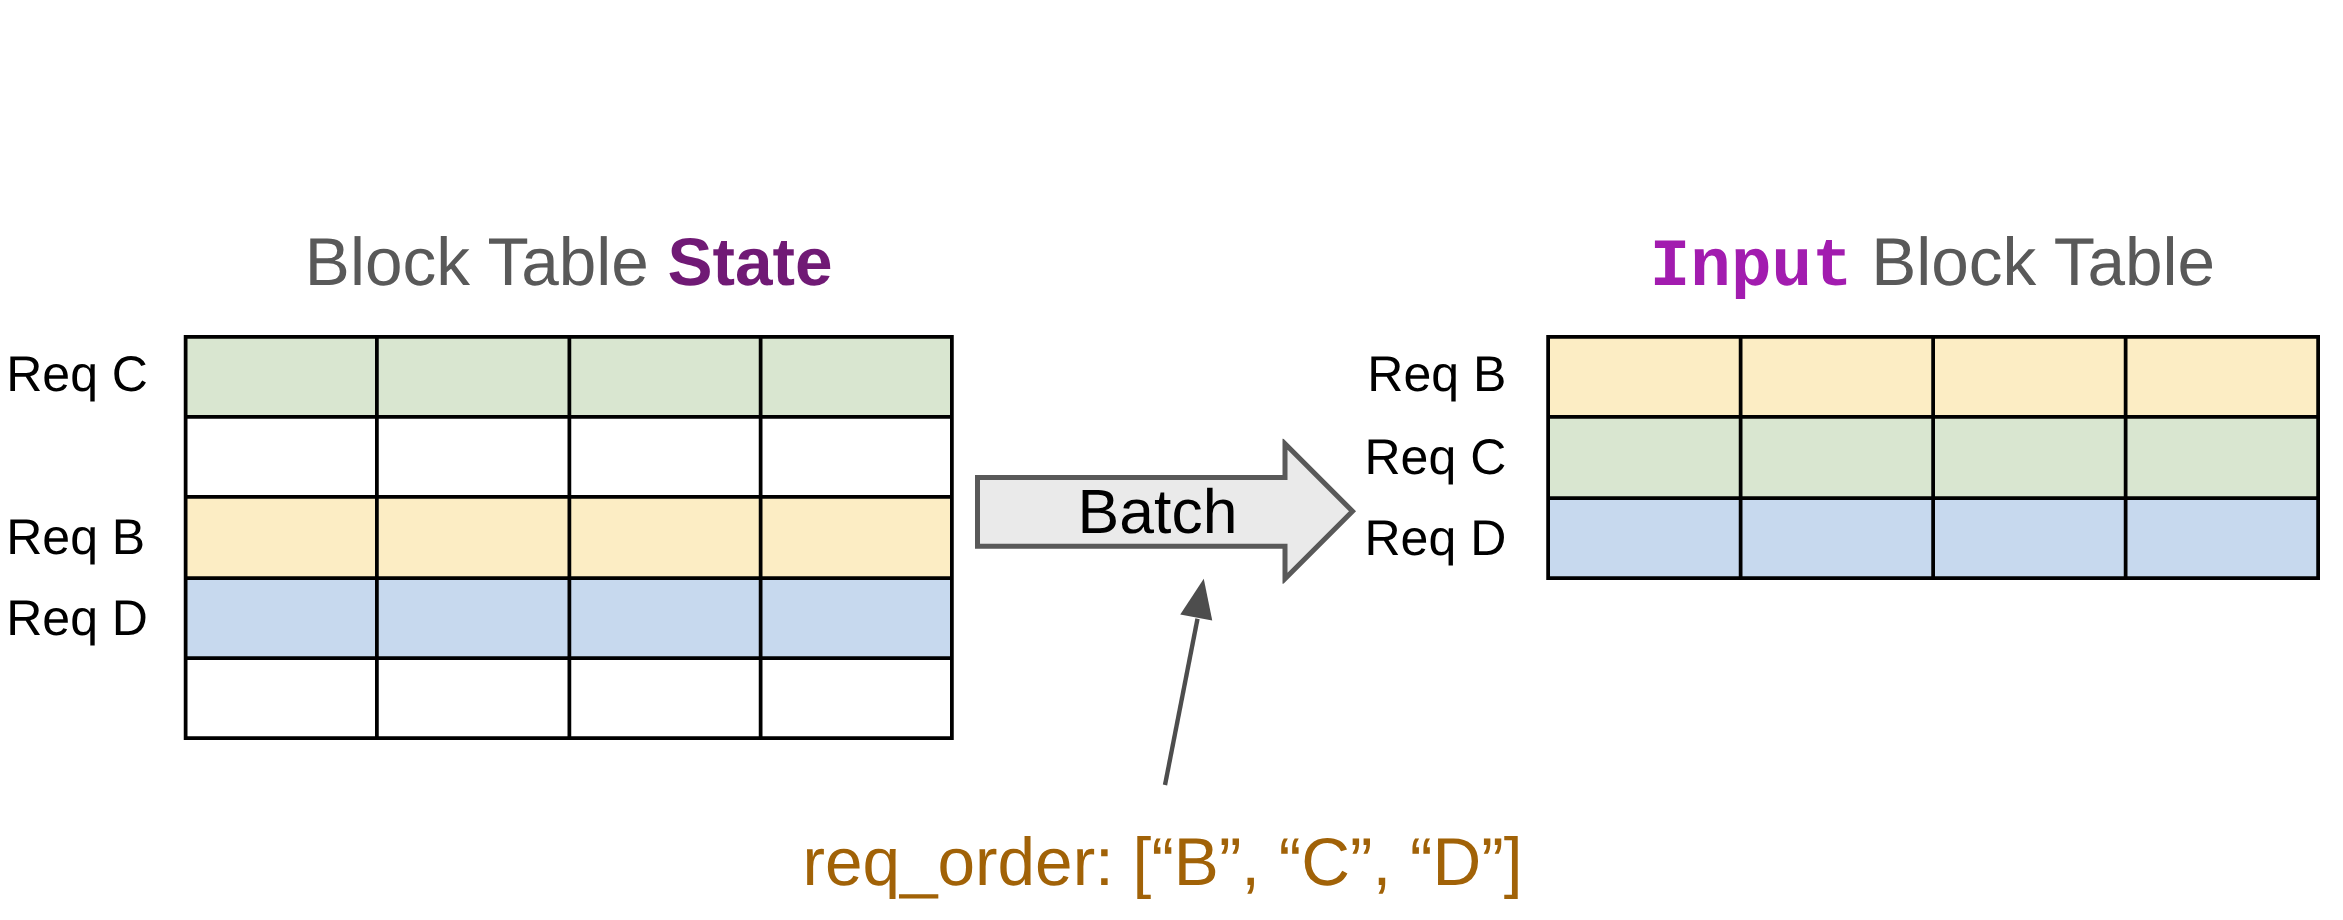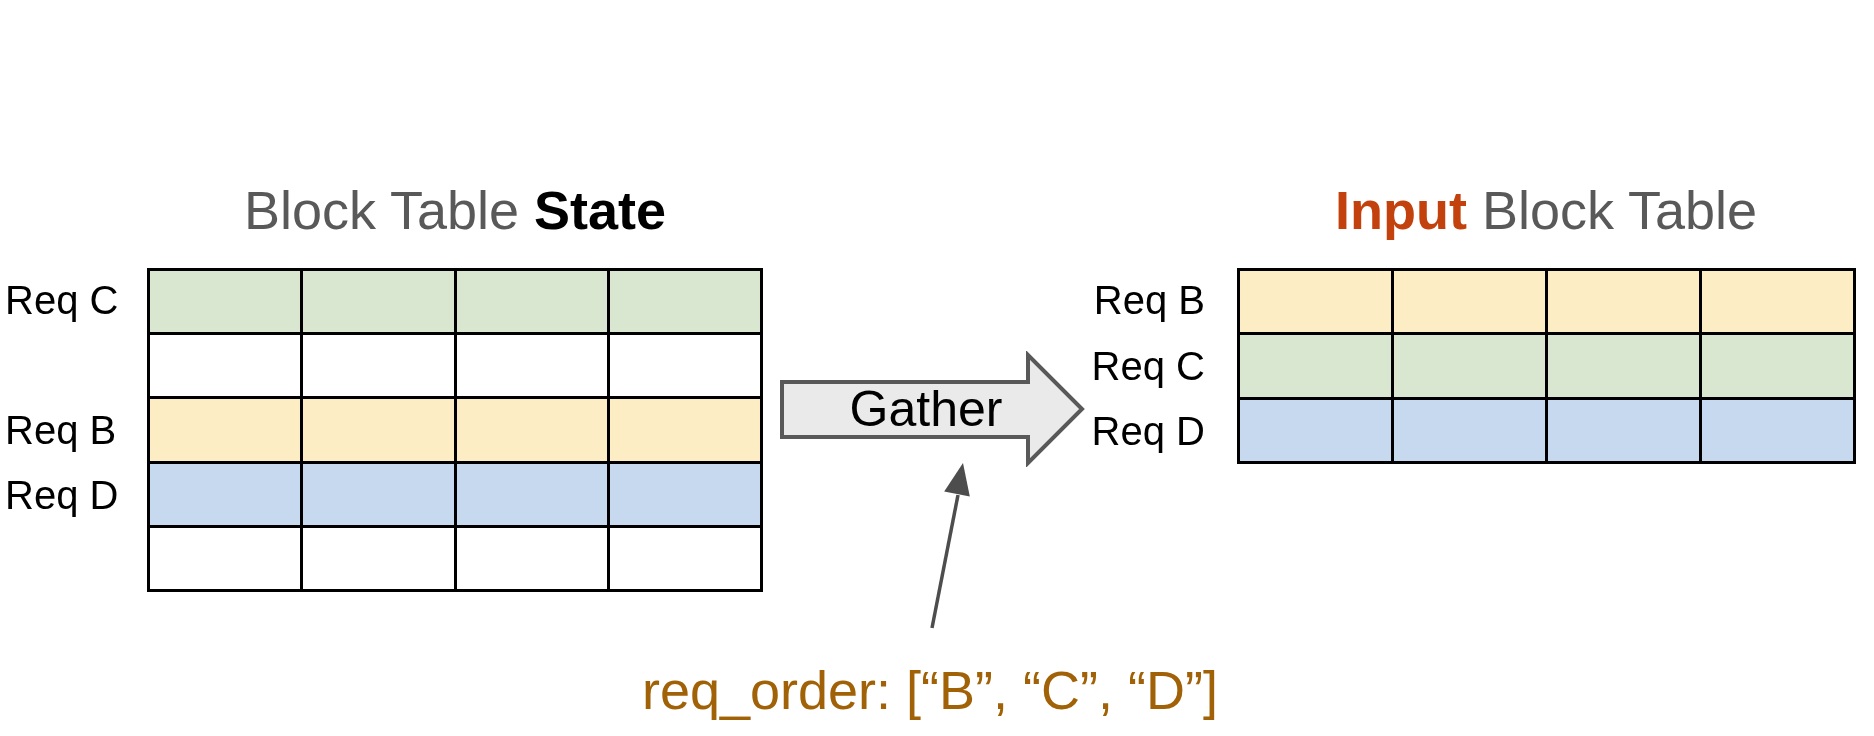--- a/index.html
+++ b/index.html
@@ -54,23 +54,23 @@
     position:absolute; left:430px; top:650px; width:1000px;
     text-align:center; font-size:54px; line-height:80px; color:#a16207;
   }
 </style>
 </head>
 <body>
 
 <div class="canvas">
 
 
-  <div class="section-heading heading-left"><span>Block Table </span><span class="accent" style="color: #000000;">State</span></div>
+  <div class="section-heading heading-left"><span>Block Table </span><span class="accent" style="color: #701a75;">State</span></div>
 
-  <div class="section-heading heading-right"><span class="accent" style="color: #c2410c;">Input</span><span> Block Table</span></div>
+  <div class="section-heading heading-right"><span class="accent" style="color: #a21caf; font-family: Liberation Mono, monospace;">Input</span><span> Block Table</span></div>
 
   <div id="left-table" class="grid-table" style="grid-template-columns: repeat(4, 1fr);">
       <div class="cell" style="background: rgb(217, 230, 208);"></div>
       <div class="cell" style="background: rgb(217, 230, 208);"></div>
       <div class="cell" style="background: rgb(217, 230, 208);"></div>
       <div class="cell" style="background: rgb(217, 230, 208);"></div>
       <div class="cell" style="background: rgb(255, 255, 255);"></div>
       <div class="cell" style="background: rgb(255, 255, 255);"></div>
       <div class="cell" style="background: rgb(255, 255, 255);"></div>
       <div class="cell" style="background: rgb(255, 255, 255);"></div>
@@ -107,21 +107,21 @@
   <div id="lbl-l-b" class="row-label lbl-left">Req B</div>
   <div id="lbl-l-d" class="row-label lbl-left">Req D</div>
 
   <div id="lbl-r-b" class="row-label lbl-right">Req B</div>
   <div id="lbl-r-c" class="row-label lbl-right">Req C</div>
   <div id="lbl-r-d" class="row-label lbl-right">Req D</div>
 
   <svg class="gather-svg" width="308" height="116" viewBox="0 0 308 116">
     <polygon class="gather-poly" points="4,31 250,31 250,4 304,58 250,112 250,86 4,86"></polygon>
   </svg>
-  <div class="gather-label">Gather</div>
+  <div class="gather-label">Batch</div>
 
   <svg class="pointer-svg" width="70" height="185" viewBox="0 0 70 185">
     <line class="pointer-line" x1="12" y1="173" x2="38" y2="40"></line>
     <polygon class="pointer-head" points="43,8 49.8,41.4 24.2,36.6"></polygon>
   </svg>
 
   <div class="annotation">req_order: [“B”, “C”, “D”]</div>
 
 </div>
 

